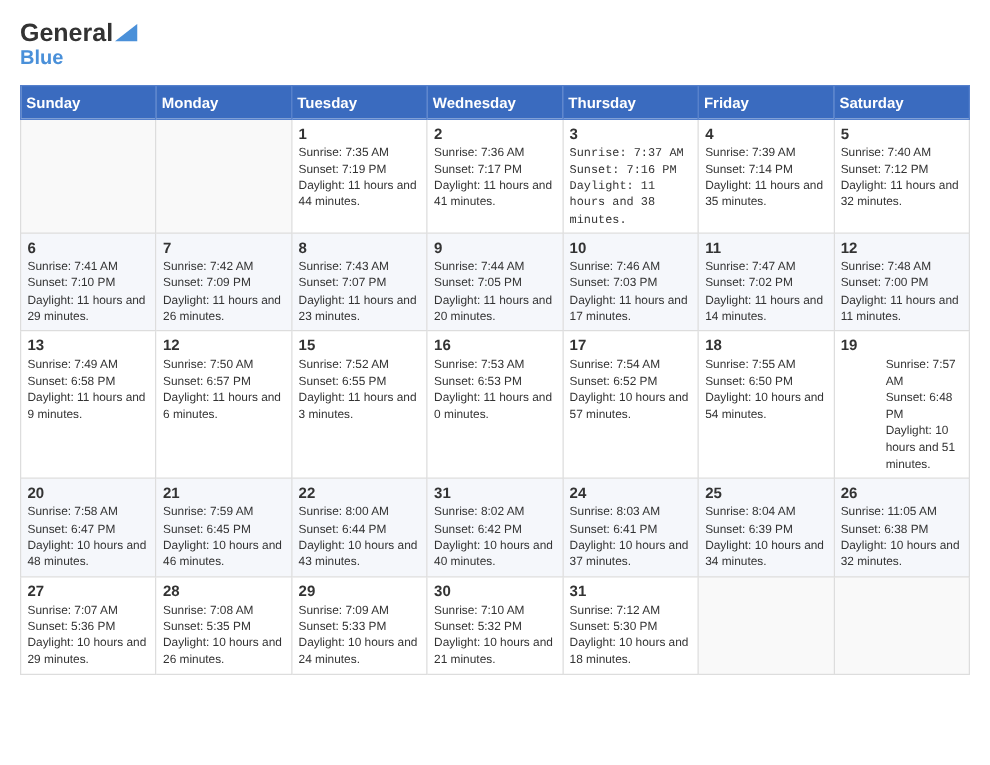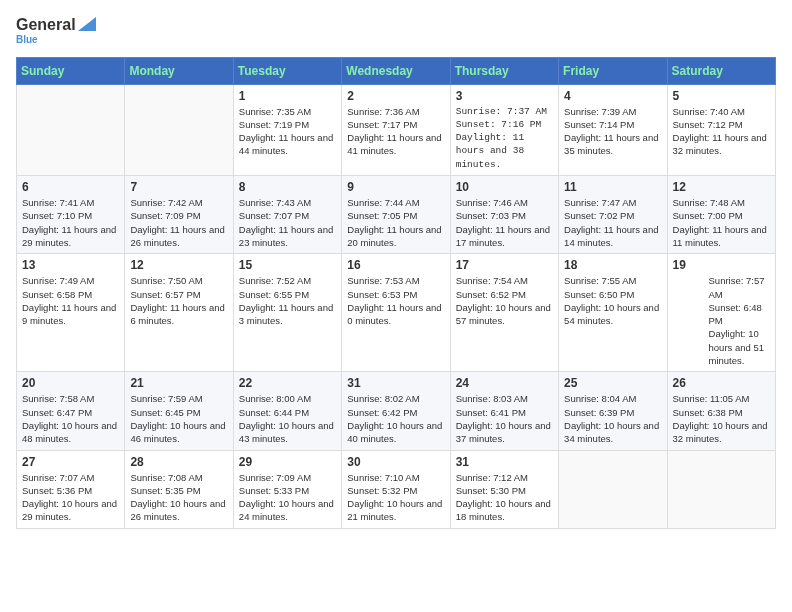--- a/index.html
+++ b/index.html
@@ -33,21 +33,21 @@
       font-size: 14px;
       color: #555;
     }
     .calendar {
       width: 100%;
       border-collapse: collapse;
       border: 1px solid #ccc;
     }
     .calendar th {
       background: #3a6bbf;
-      color: #86efac;
+      color: #ffffff;
       font-size: 12px;
       font-weight: bold;
       padding: 6px 4px;
       text-align: left;
       border: 1px solid #5580cc;
     }
     .calendar td {
       width: calc(100% / 7);
       vertical-align: top;
       padding: 4px 5px;
@@ -75,26 +75,26 @@
       background: #f9f9f9 !important;
     }
   </style>
 </head>
 <body>
 
 <div class="header">
   <div class="logo">
   <div style="display:flex;flex-direction:column;line-height:1.1;">
     <div style="display:flex;align-items:center;gap:2px;">
-      <span style="font-size:16px;font-weight:bold;color:#333;">General</span>
+      <span style="font-size:20px;font-weight:bold;color:#333;">General</span>
       <svg width="18" height="16" viewBox="0 0 18 16">
         <polygon points="0,14 18,0 18,14" fill="#4a90d9"></polygon>
       </svg>
     </div>
-    <span style="font-size:10px;font-weight:bold;color:#4a90d9;">Blue</span>
+    <span style="font-size:16px;font-weight:bold;color:#4a90d9;">Blue</span>
   </div>
 </div>
   <div class="title-block">
     <div class="month-title"></div>
     <div class="location"></div>
   </div>
 </div>
 
 <table class="calendar">
   <thead>

